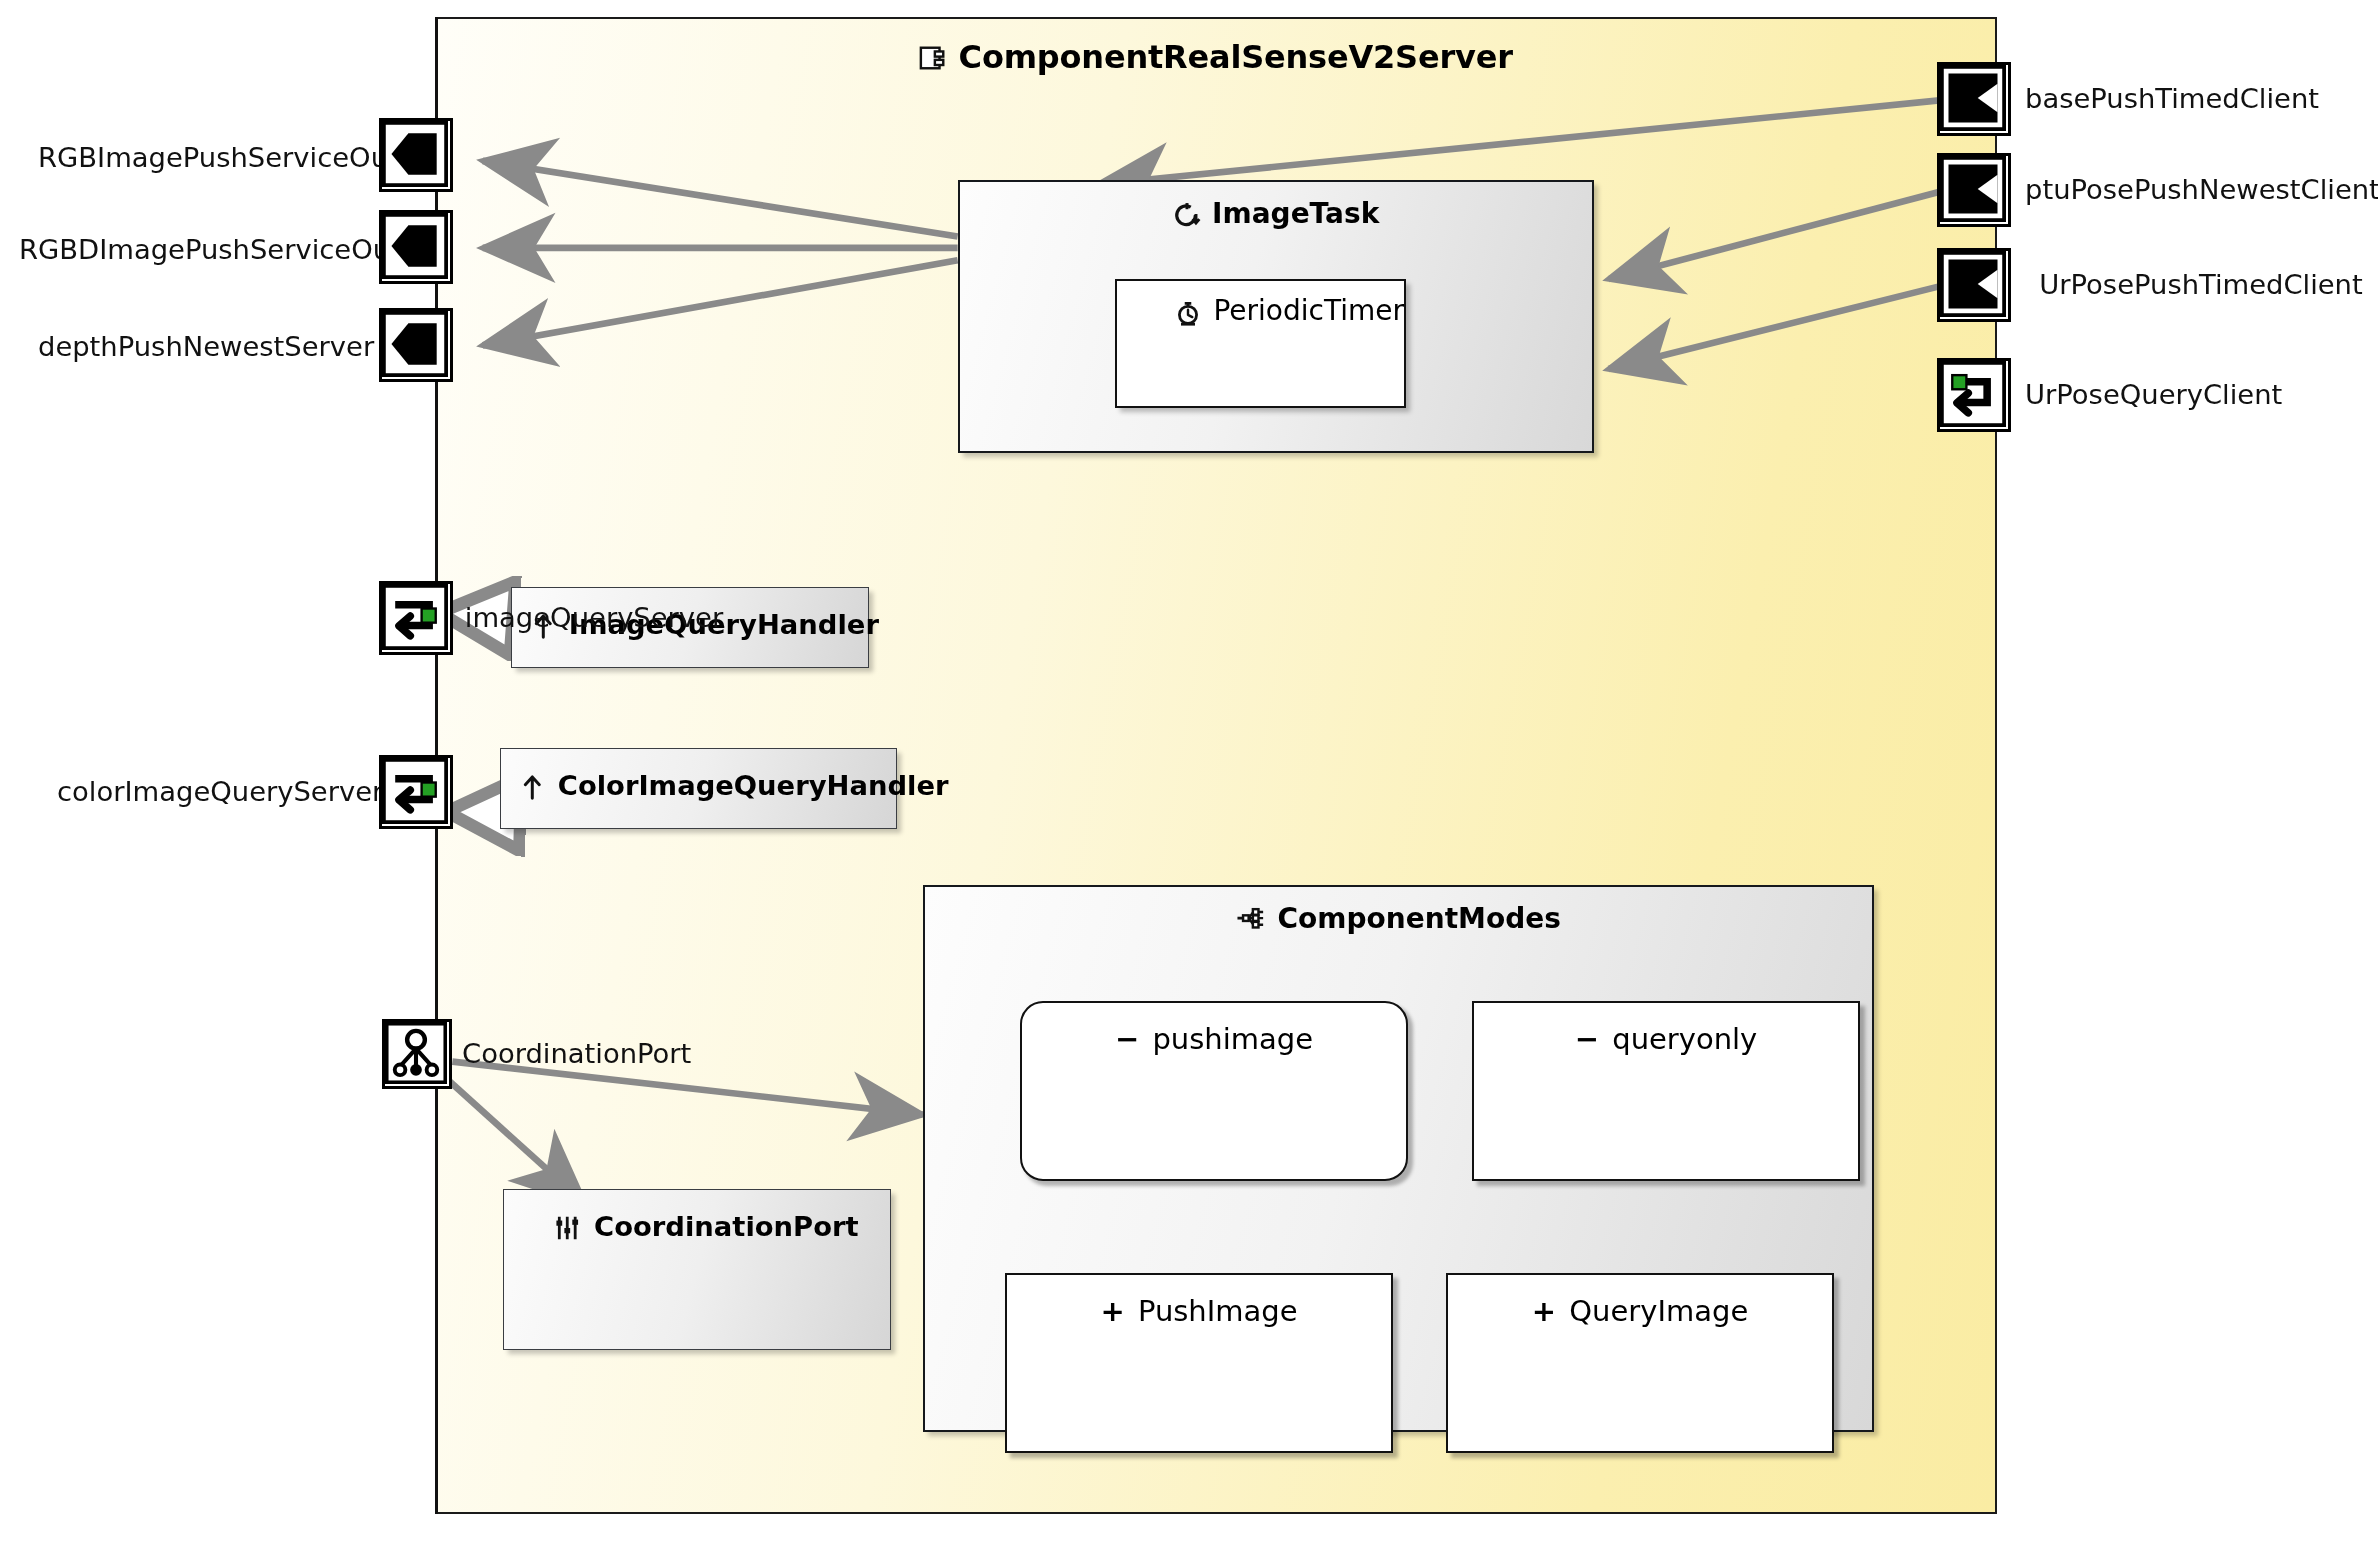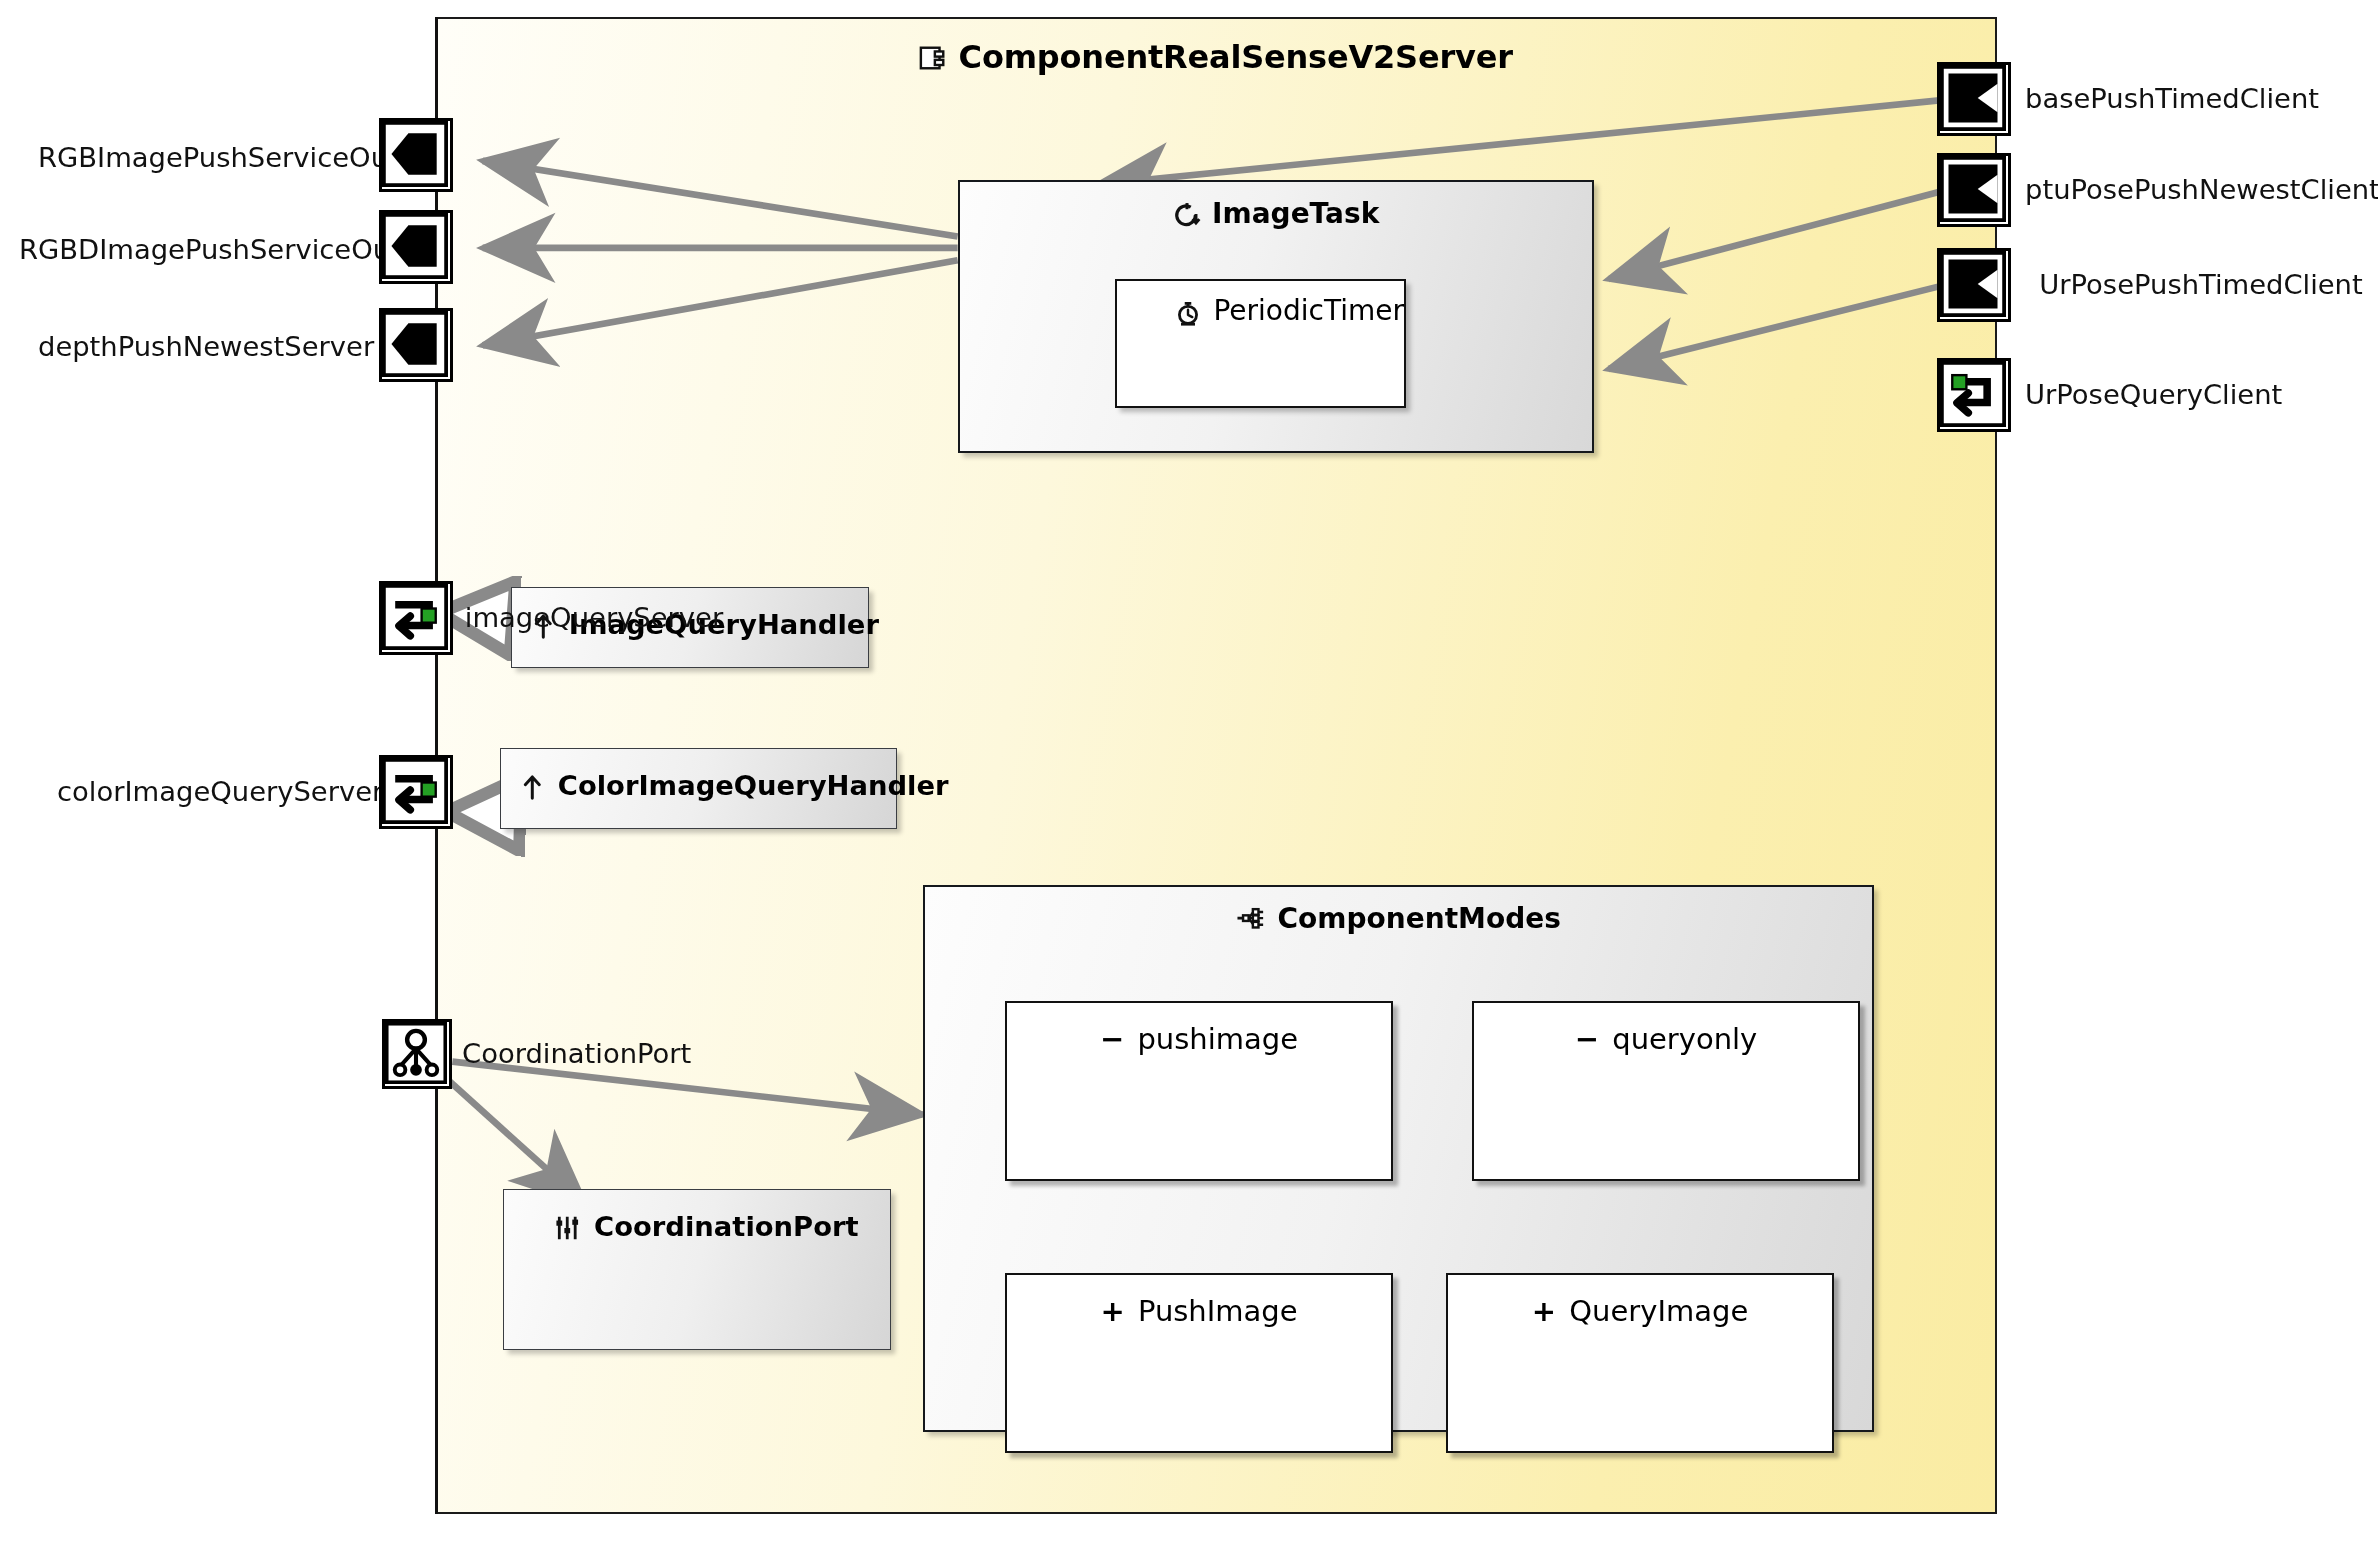--- a/index.html
+++ b/index.html
@@ -202,21 +202,21 @@
           <rect x="7.5" y="10" width="6" height="6" fill="#fff" stroke="#111" stroke-width="2.6"></rect>
           <path d="M13.5 13 L18.5 6.5 M13.5 13 L18.5 13 M13.5 13 L18.5 20" fill="none" stroke="#111" stroke-width="2.6"></path>
           <rect x="18" y="3.4" width="6" height="6" fill="#fff" stroke="#111" stroke-width="2.6"></rect>
           <rect x="18" y="10" width="6" height="6" fill="#fff" stroke="#111" stroke-width="2.6"></rect>
           <rect x="18" y="17" width="6" height="6" fill="#fff" stroke="#111" stroke-width="2.6"></rect>
           <path d="M24 6.4 L29 6.4 M24 13 L29 13 M24 20 L29 20" stroke="#111" stroke-width="2.6"></path>
         </svg>
       </span><span>ComponentModes</span>
     </div>
 
-    <div class="modebox" style="left:80px;top:114px;width:388px;height:180px;">
+    <div class="modebox" style="left:95px;top:114px;width:388px;height:180px;border-radius:23px;">
       <div class="mlbl">
         <span class="msign">−</span><span>pushimage</span>
       </div>
     </div>
 
     <div class="modebox" style="left:547px;top:114px;width:388px;height:180px;">
       <div class="mlbl">
         <span class="msign">−</span><span>queryonly</span>
       </div>
     </div>

